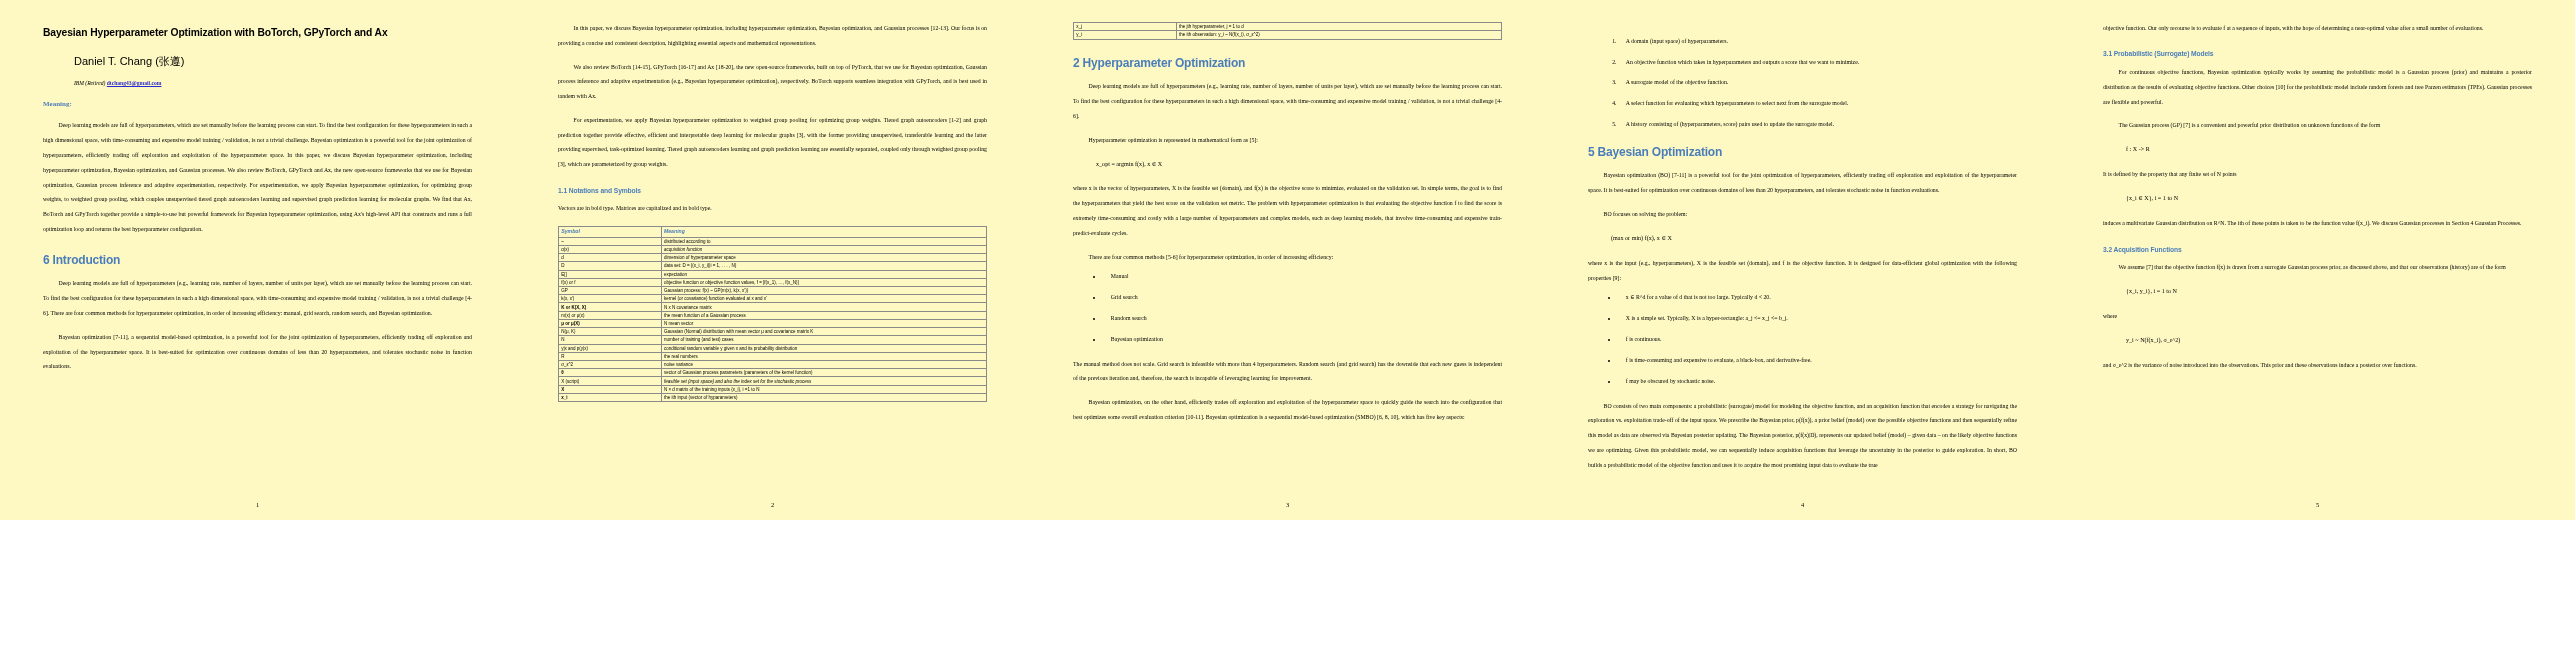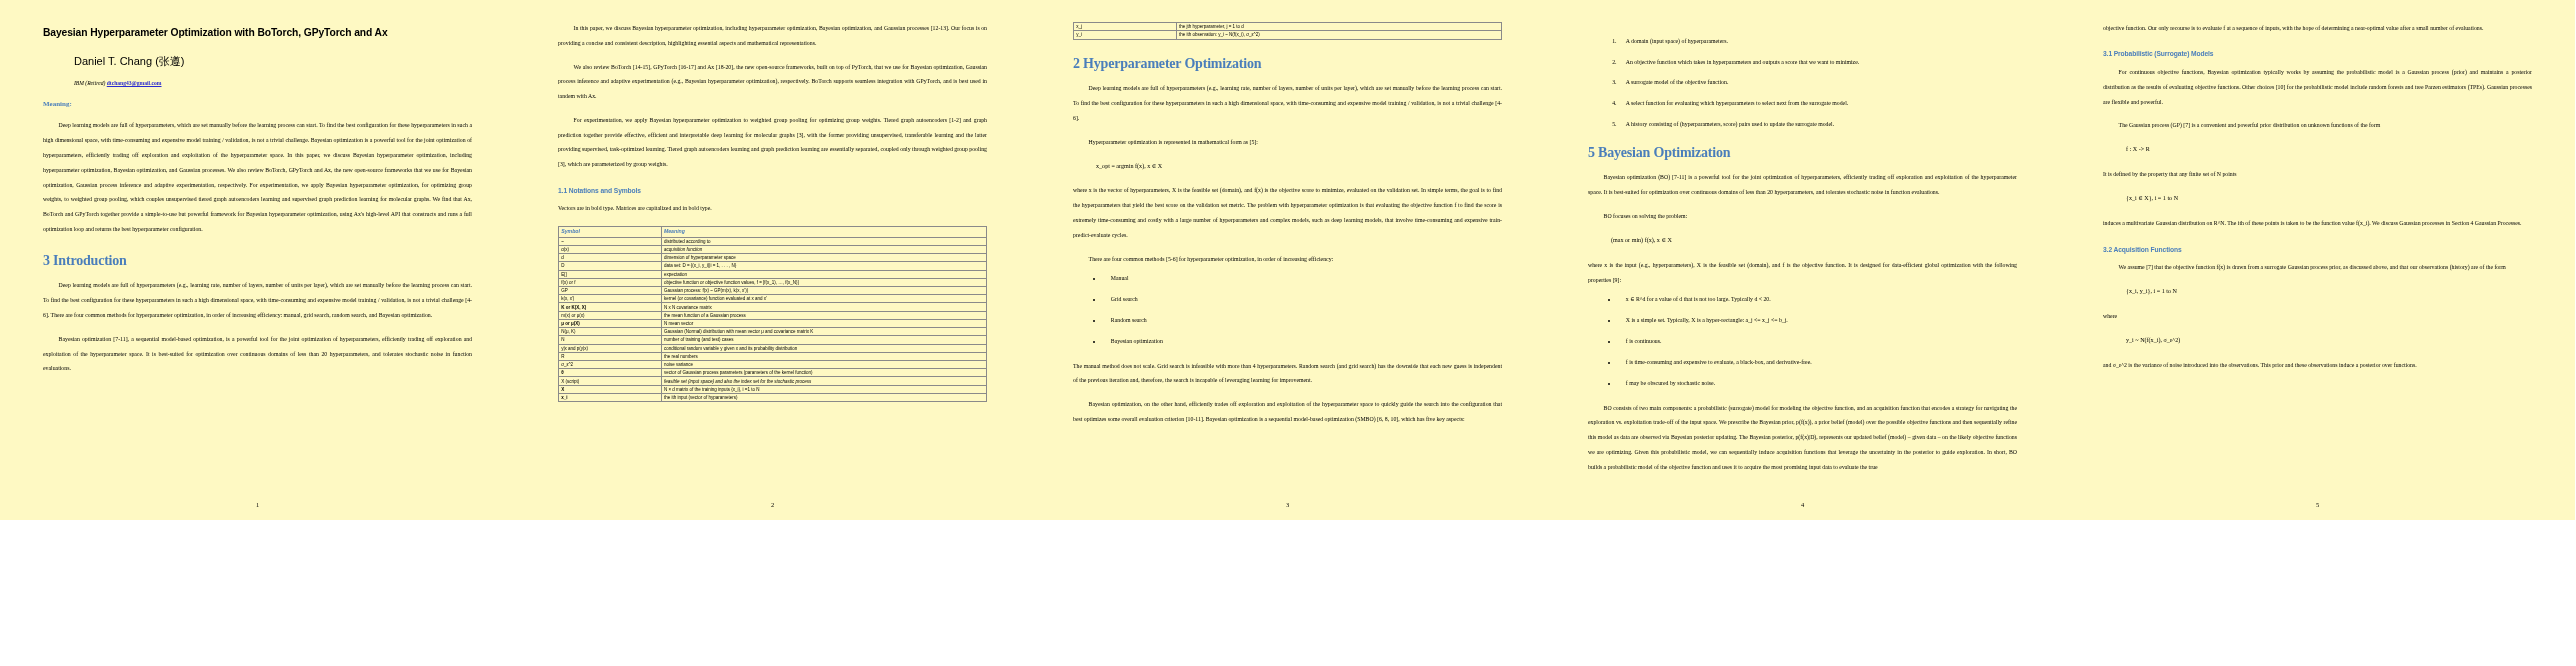--- a/index.html
+++ b/index.html
@@ -72,23 +72,23 @@
   .affil .mail {
     color: #2a2ad0;
     text-decoration: underline;
     font-style: normal;
     font-weight: bold;
     font-family: "Liberation Serif", serif;
   }
 
   
   h2.sec {
-    font-family: Liberation Serif, serif;
-    font-weight: bold;
-    font-size: 14px;
+    font-family: Liberation Sans, sans-serif;
+    font-weight: bold;
+    font-size: 12px;
     color: #4a7ebb;
     margin: 16.7px 0 9px 0;
     letter-spacing: -0.2px;
   }
   h3.subsec {
     font-family: "Liberation Sans", sans-serif;
     font-weight: bold;
     font-size: 6.7px;
     color: #4a7ebb;
     margin: 14.5px 0 7.8px 0;
@@ -176,21 +176,21 @@
   <div class="page">
     <div class="page-inner">
       <div class="doc-title">Bayesian Hyperparameter Optimization with BoTorch, GPyTorch and Ax</div>
       <div class="author">Daniel T. Chang (张遵)</div>
       <div class="affil">
         <span class="it">IBM (Retired)</span>
         <span class="mail">dtchang43@gmail.com</span>
       </div>
       <div class="abstract-h">Meaning:</div>
       <p class="body">Deep learning models are full of hyperparameters, which are set manually before the learning process can start. To find the best configuration for these hyperparameters in such a high dimensional space, with time-consuming and expensive model training / validation, is not a trivial challenge. Bayesian optimization is a powerful tool for the joint optimization of hyperparameters, efficiently trading off exploration and exploitation of the hyperparameter space. In this paper, we discuss Bayesian hyperparameter optimization, including hyperparameter optimization, Bayesian optimization, and Gaussian processes. We also review BoTorch, GPyTorch and Ax, the new open-source frameworks that we use for Bayesian optimization, Gaussian process inference and adaptive experimentation, respectively. For experimentation, we apply Bayesian hyperparameter optimization, for optimizing group weights, to weighted group pooling, which couples unsupervised tiered graph autoencoders learning and supervised graph prediction learning for molecular graphs. We find that Ax, BoTorch and GPyTorch together provide a simple-to-use but powerful framework for Bayesian hyperparameter optimization, using Ax's high-level API that constructs and runs a full optimization loop and returns the best hyperparameter configuration.</p>
-      <h2 class="sec">3 Introduction</h2>
+      <h2 class="sec">6 Introduction</h2>
       <p class="body">Deep learning models are full of hyperparameters (e.g., learning rate, number of layers, number of units per layer), which are set manually before the learning process can start. To find the best configuration for these hyperparameters in such a high dimensional space, with time-consuming and expensive model training / validation, is not a trivial challenge [4-6]. There are four common methods for hyperparameter optimization, in order of increasing efficiency: manual, grid search, random search, and Bayesian optimization.</p>
       <p class="body">Bayesian optimization [7-11], a sequential model-based optimization, is a powerful tool for the joint optimization of hyperparameters, efficiently trading off exploration and exploitation of the hyperparameter space. It is best-suited for optimization over continuous domains of less than 20 hyperparameters, and tolerates stochastic noise in function evaluations.</p>
     </div>
     <div class="pg-num">1</div>
   </div>
 
   <div class="page">
     <div class="page-inner">
       <p class="body">In this paper, we discuss Bayesian hyperparameter optimization, including hyperparameter optimization, Bayesian optimization, and Gaussian processes [12-13]. Our focus is on providing a concise and consistent description, highlighting essential aspects and mathematical representations.</p>
       <p class="body">We also review BoTorch [14-15], GPyTorch [16-17] and Ax [18-20], the new open-source frameworks, built on top of PyTorch, that we use for Bayesian optimization, Gaussian process inference and adaptive experimentation (e.g., Bayesian hyperparameter optimization), respectively. BoTorch supports seamless integration with GPyTorch, and is best used in tandem with Ax.</p>

